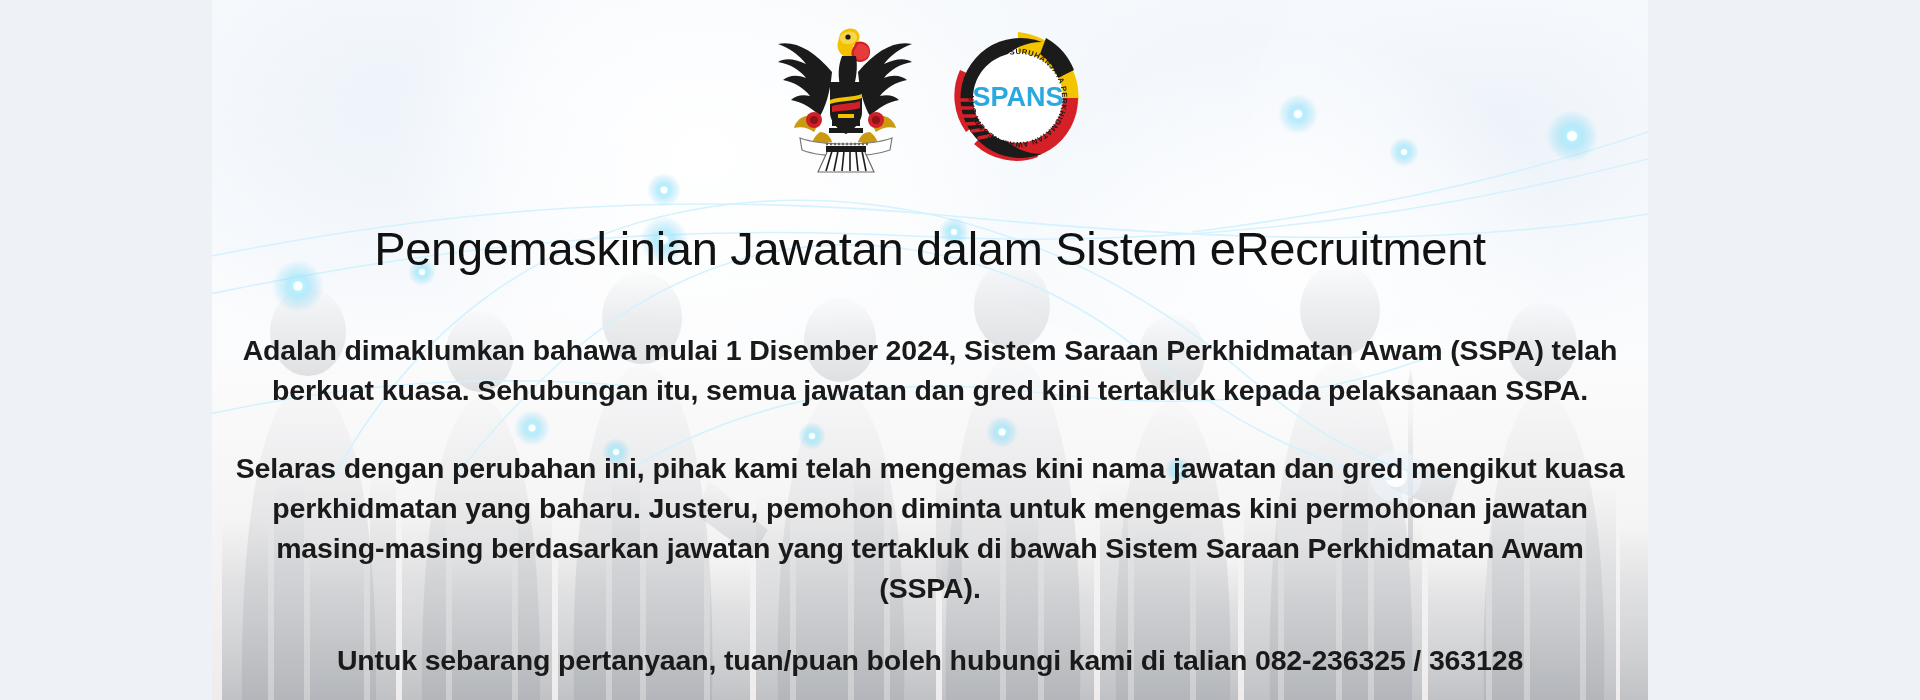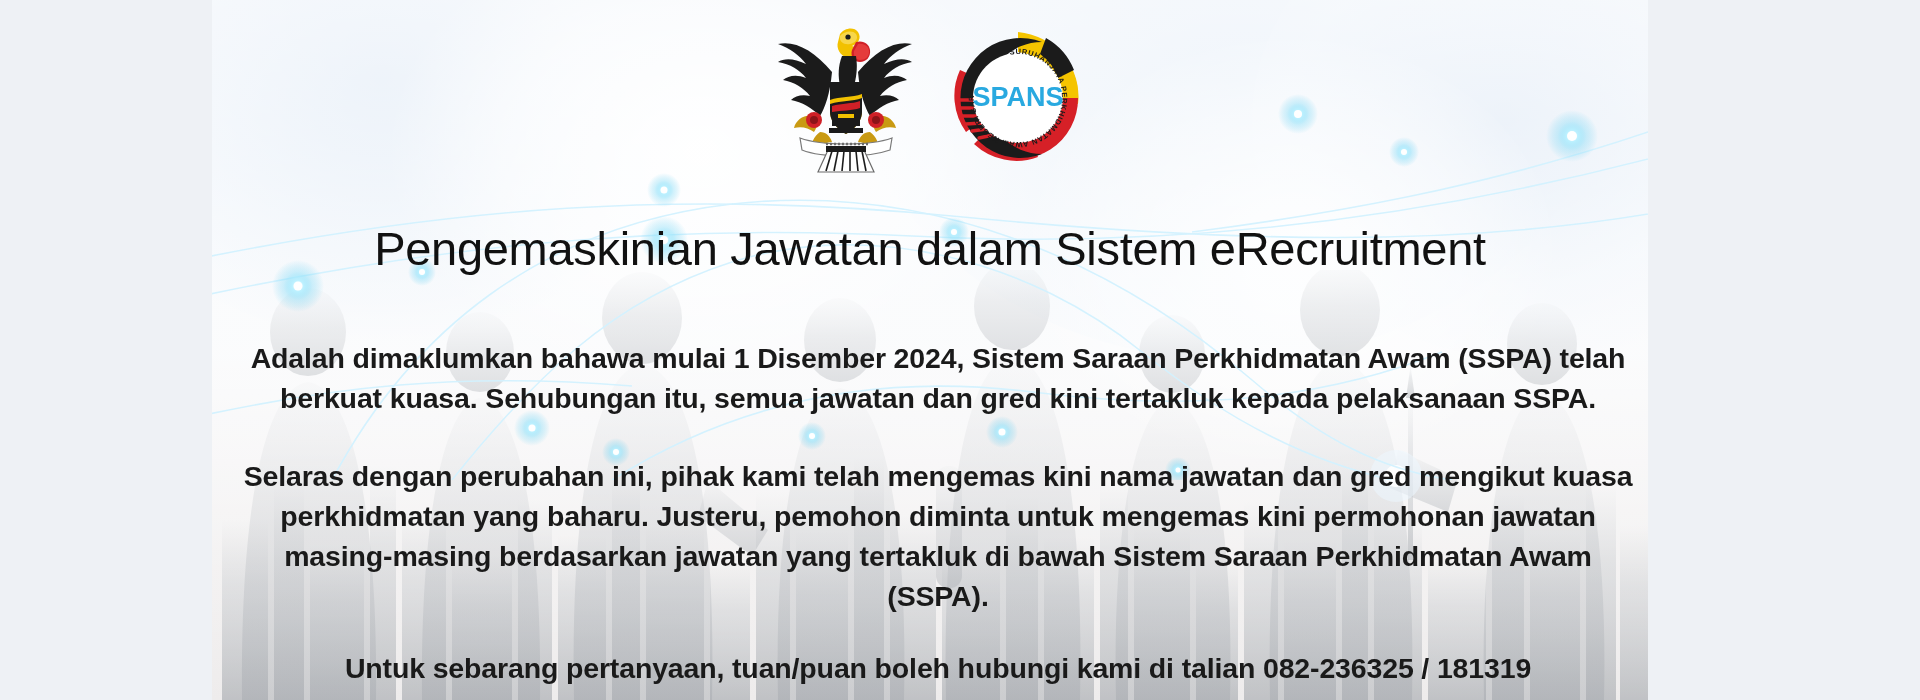--- a/index.html
+++ b/index.html
@@ -141,21 +141,21 @@
     font-weight: 400;
     letter-spacing: -0.3px;
     color: #111111;
     line-height: 1.08;
   }
 
   .para {
     position: absolute;
     left: 0;
     width: 1436px;
-    margin: 8px;
+    margin: 0;
     font-size: 28.5px;
     font-weight: 700;
     color: #1a1a1a;
     line-height: 40px;
     letter-spacing: -0.15px;
     padding: 0 10px;
     box-sizing: border-box;
   }
   #para-1 { top: 330px; }
   #para-2 { top: 448px; }
@@ -419,17 +419,17 @@
         </svg>
 
       </div>
 
       <h1 id="headline">Pengemaskinian Jawatan dalam Sistem eRecruitment</h1>
 
       <p class="para" id="para-1">Adalah dimaklumkan bahawa mulai 1 Disember 2024, Sistem Saraan Perkhidmatan Awam (SSPA) telah berkuat kuasa. Sehubungan itu, semua jawatan dan gred kini tertakluk kepada pelaksanaan SSPA.</p>
 
       <p class="para" id="para-2">Selaras dengan perubahan ini, pihak kami telah mengemas kini nama jawatan dan gred mengikut kuasa perkhidmatan yang baharu. Justeru, pemohon diminta untuk mengemas kini permohonan jawatan masing-masing berdasarkan jawatan yang tertakluk di bawah Sistem Saraan Perkhidmatan Awam (SSPA).</p>
 
-      <p class="para" id="para-3">Untuk sebarang pertanyaan, tuan/puan boleh hubungi kami di talian 082-236325 / 181319</p>
+      <p class="para" id="para-3">Untuk sebarang pertanyaan, tuan/puan boleh hubungi kami di talian 082-236325 / 363128</p>
 
     </div>
   </div>
 </div>
 
 </body></html>

